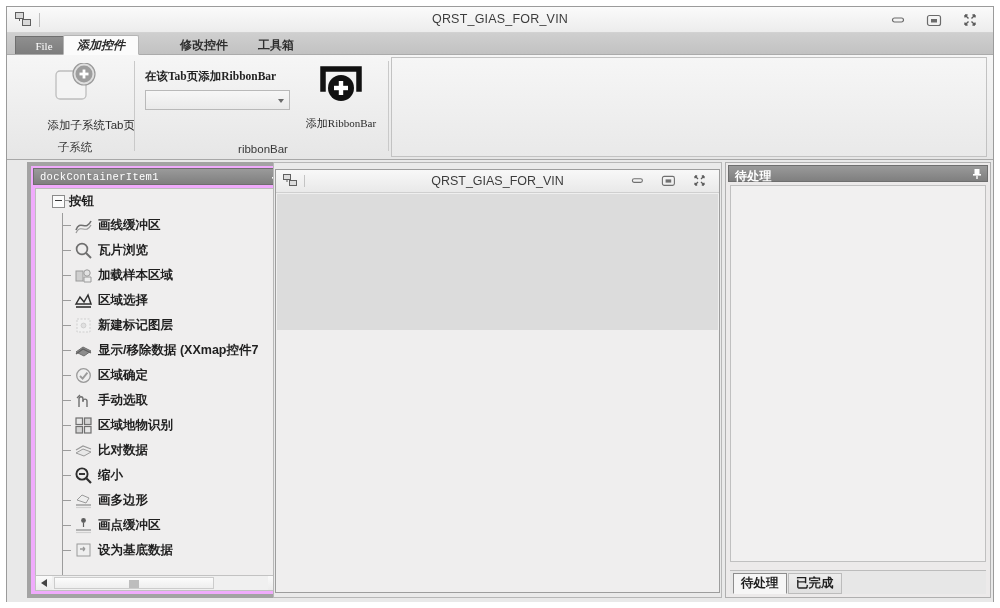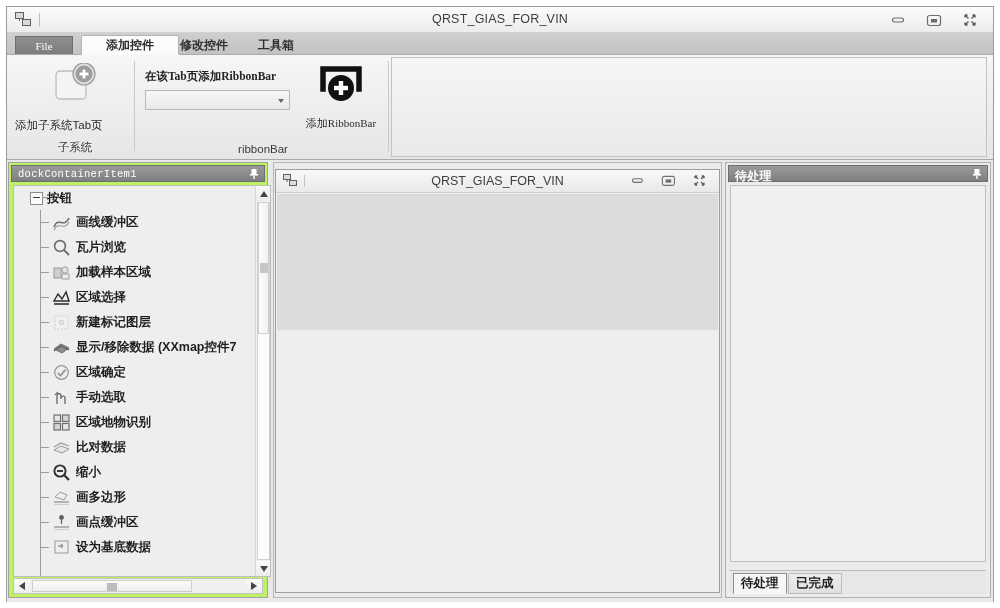--- a/index.html
+++ b/index.html
@@ -114,21 +114,21 @@
   #group-subsystem { left: 8px; width: 120px; }
   .big-btn {
     position: absolute; left: 0; top: 2px; width: 120px; height: 76px;
   }
   .big-btn .glyph {
     position: absolute; left: 50%; top: 4px; transform: translateX(-50%);
     width: 56px; height: 44px;
   }
   .big-btn .blabel {
     position: absolute; left: 0; bottom: 2px; width: 100%;
-    text-align: left; font-size: 11.5px; color: #2b2b2b;
+    text-align: right; font-size: 11.5px; color: #2b2b2b;
   }
 
   
   #group-ribbonbar { left: 130px; width: 252px; }
   .rb-caption {
     position: absolute; left: 8px; top: 12px;
     font-size: 11.5px; color: #232323;
     font-family: "Liberation Serif", serif;
     font-weight: bold;
     white-space: nowrap;
@@ -173,24 +173,24 @@
 
   
   .workspace {
     position: absolute; left: 0; top: 153px;
     width: 100%; height: 442px;
     background: #e9e9e9;
   }
 
   
   .dock-left {
-    position: absolute; left: 1px; top: 2px;
+    position: absolute; left: 20px; top: 2px;
     width: 260px; height: 436px;
-    background: #bef264;
-    border: 1px solid #a3a3a3;
+    background: #f0abfc;
+    border: 4px solid #a3a3a3;
     box-sizing: border-box;
   }
   .dock-header {
     position: absolute; left: 2px; top: 2px;
     width: 254px; height: 17px;
     background: linear-gradient(#9a9a9a, #7f7f7f);
     border: 1px solid #6e6e6e;
     box-sizing: border-box;
   }
   .dock-header .dtitle {
@@ -452,21 +452,21 @@
             <path d="M2 12 L5.5 8.5 M2 12 L2 9.4 M2 12 L4.6 12"></path>
             <path d="M12 12 L8.5 8.5 M12 12 L12 9.4 M12 12 L9.4 12"></path>
           </g>
         </svg>
       </span>
     </div>
   </div>
 
   <div class="ribbon-tabs">
     <div class="rtab file" style="left:8px;width:58px;">File</div>
-    <div class="rtab active" style="left:74px;width:98px;">添加控件</div>
+    <div class="rtab active" style="left:56px;width:76px;font-style:italic;">添加控件</div>
     <div class="rtab inactive" style="left:160px;width:74px;">修改控件</div>
     <div class="rtab inactive" style="left:238px;width:62px;">工具箱</div>
   </div>
 
   <div class="ribbon-body">
 
     <div class="rgroup" id="group-subsystem">
       <div class="big-btn">
         <span class="glyph">
           <svg width="56" height="44" viewBox="0 0 56 44">

